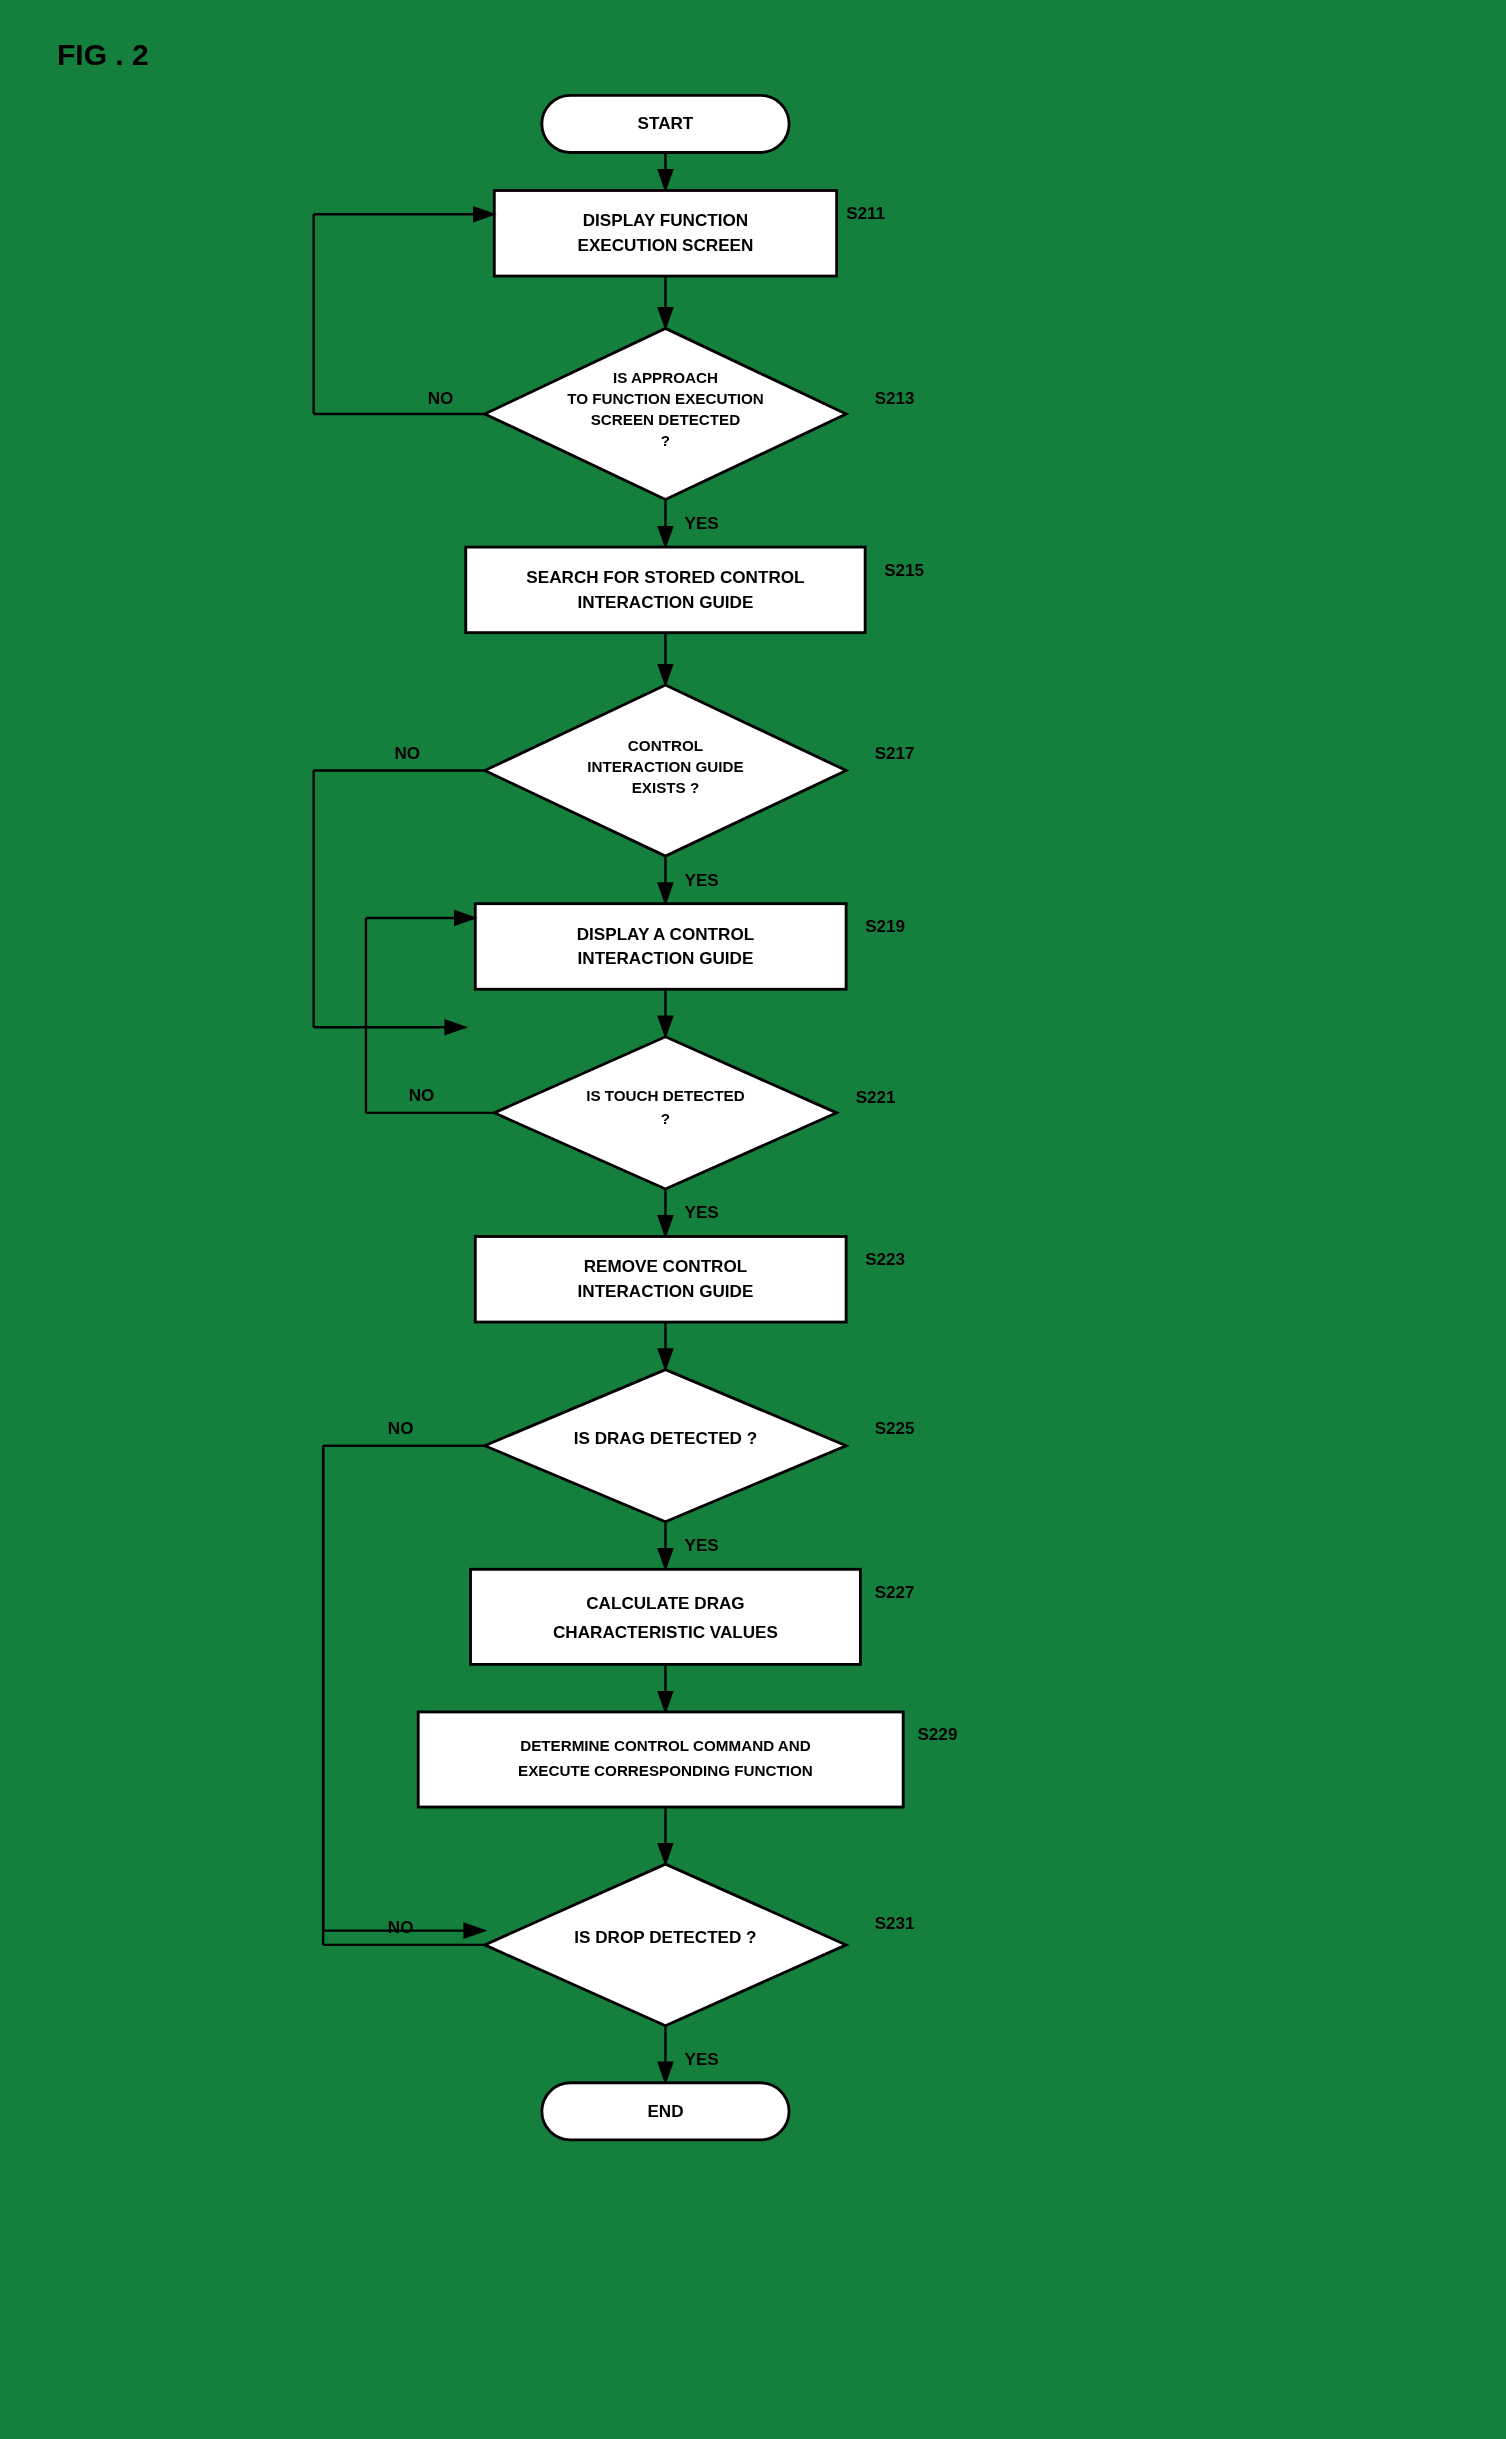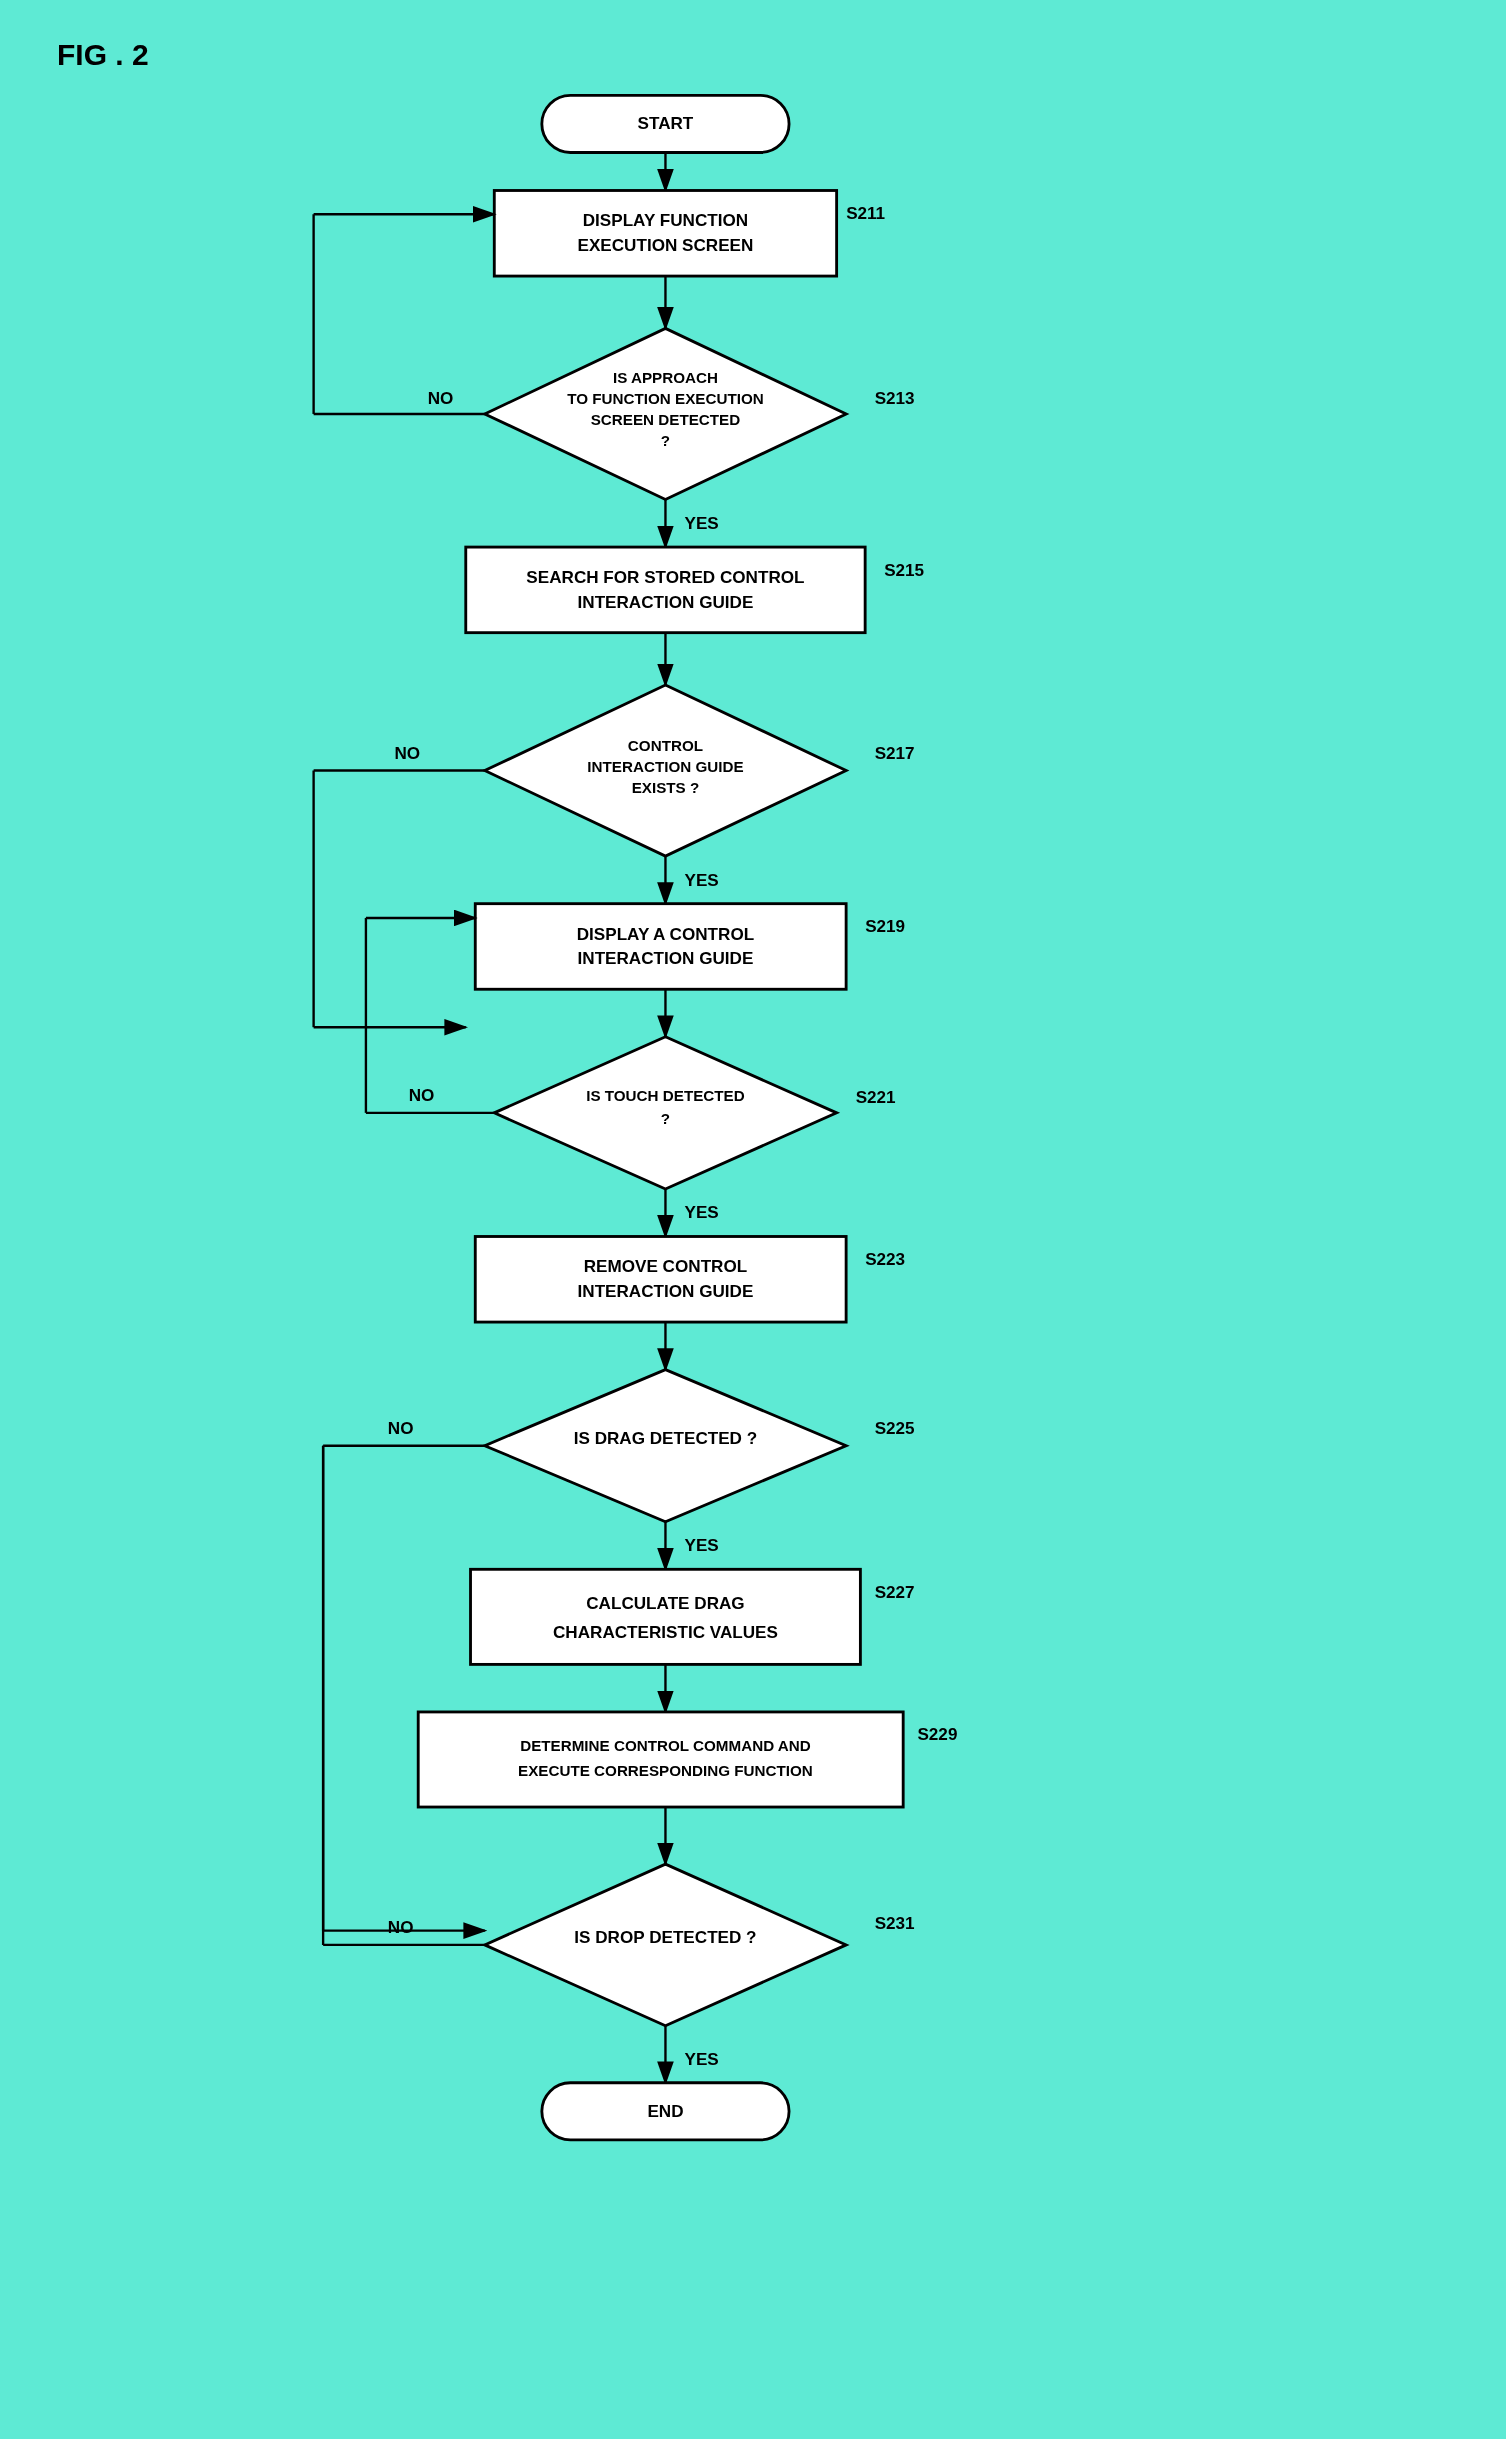--- a/index.html
+++ b/index.html
@@ -7,21 +7,21 @@
       background: #f5f5f0;
       font-family: Arial, sans-serif;
       width: 1507px;
       min-height: 2440px;
       position: relative;
     }
 
     .page {
       width: 1507px;
       min-height: 2440px;
-      background: #5eead4;
+      background: #15803d;
       position: relative;
       padding: 50px;
     }
 
     .fig-label {
       font-size: 30px;
       font-weight: bold;
       font-family: Arial, sans-serif;
       position: absolute;
       top: 38px;

